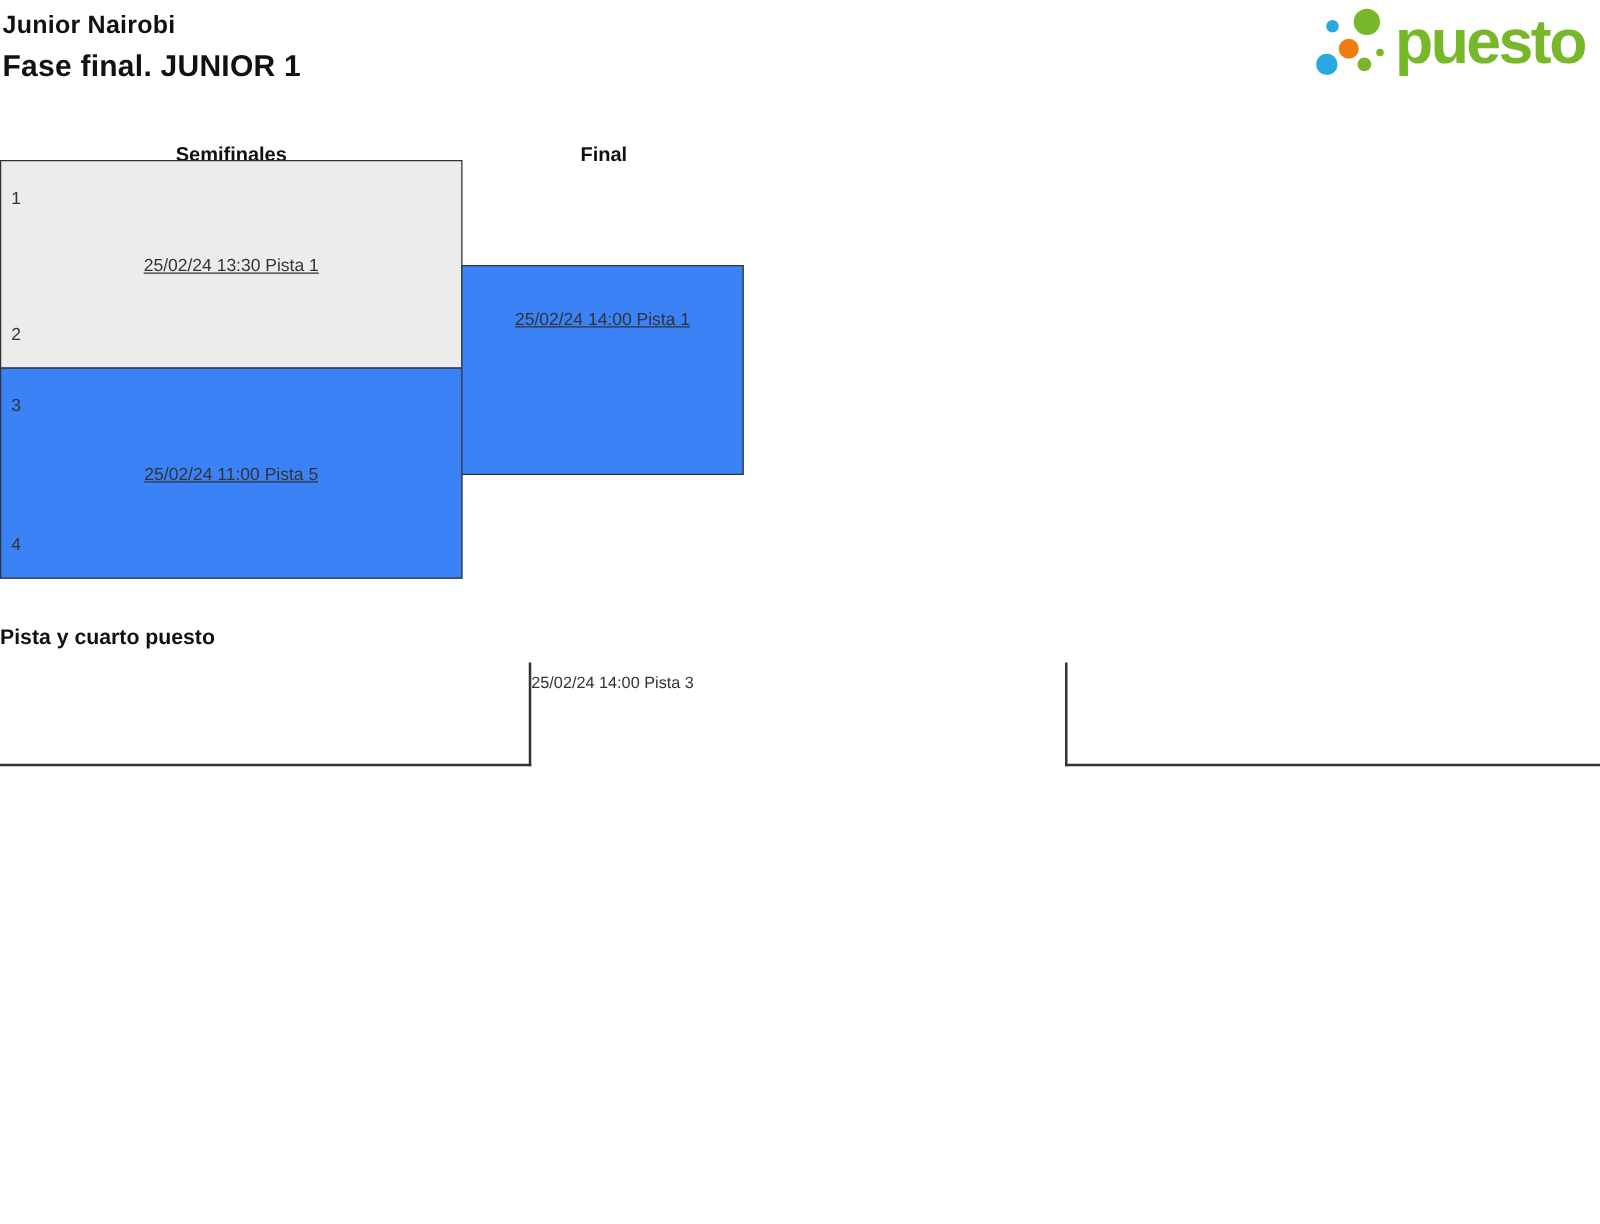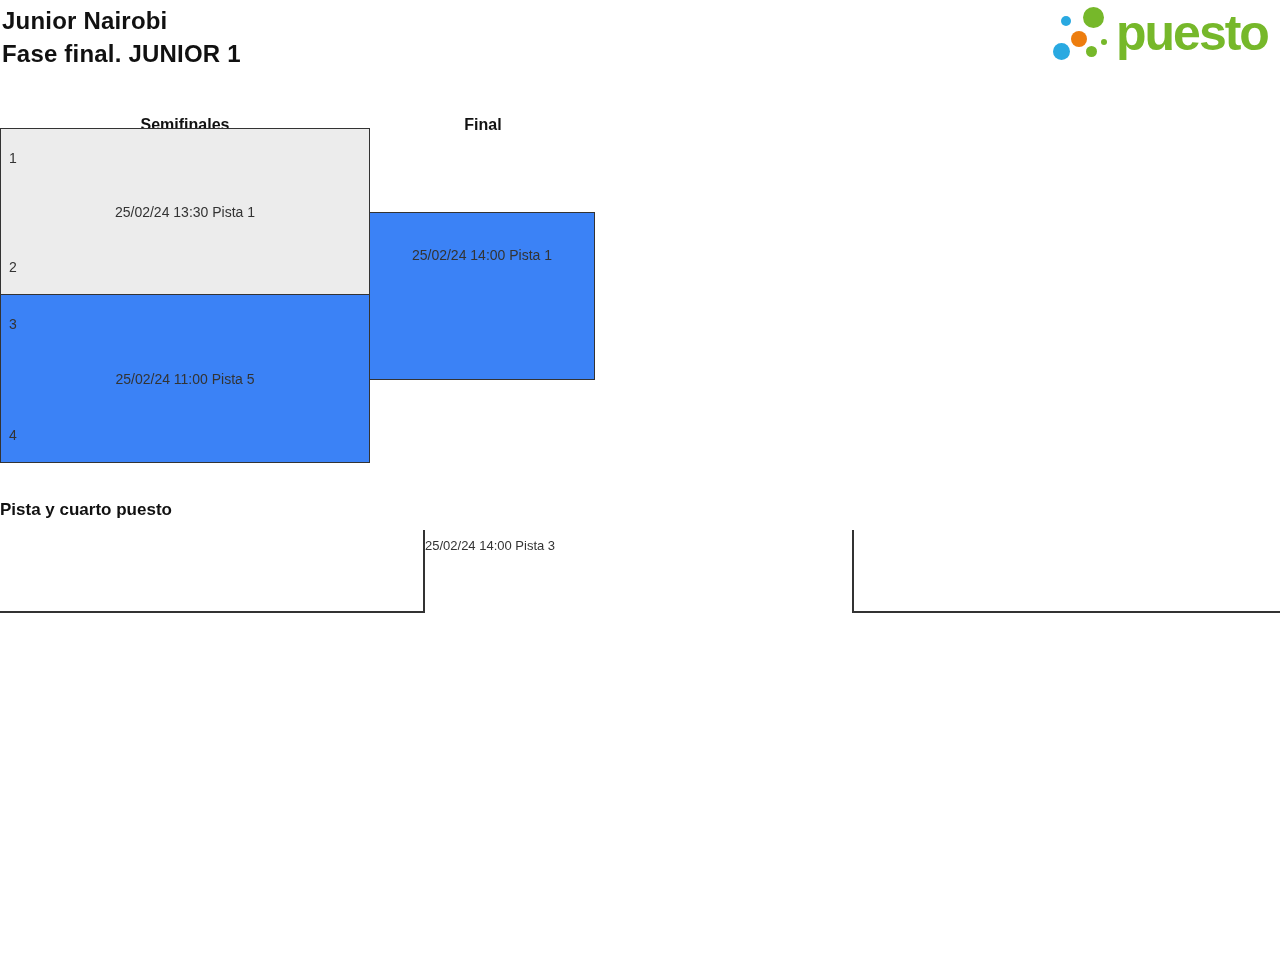--- a/index.html
+++ b/index.html
@@ -23,21 +23,21 @@
     height: 979px;
     background: #ffffff;
     overflow: hidden;
   }
 
   
   .page-title {
     position: absolute;
     left: 2px;
     top: 4px;
-    font-size: 24px;
+    font-size: 20px;
     font-weight: 700;
     line-height: 33px;
     color: var(--text-dark);
     letter-spacing: 0.2px;
   }
   .page-subtitle {
     position: absolute;
     left: 2px;
     top: 37px;
     font-size: 24px;
@@ -108,20 +108,21 @@
   .seed.bottom { bottom: 17px; }
 
   .match-info {
     position: absolute;
     left: 0;
     width: 100%;
     text-align: center;
     font-size: 14px;
     line-height: 20px;
     color: var(--text-muted);
+    text-decoration: underline;
   }
   .match-info.centered { top: 50%; transform: translateY(-50%); }
   .match-final .match-info { top: 32px; }
 
   
   .third-title {
     position: absolute;
     left: 0;
     top: 500px;
     font-size: 17px;

